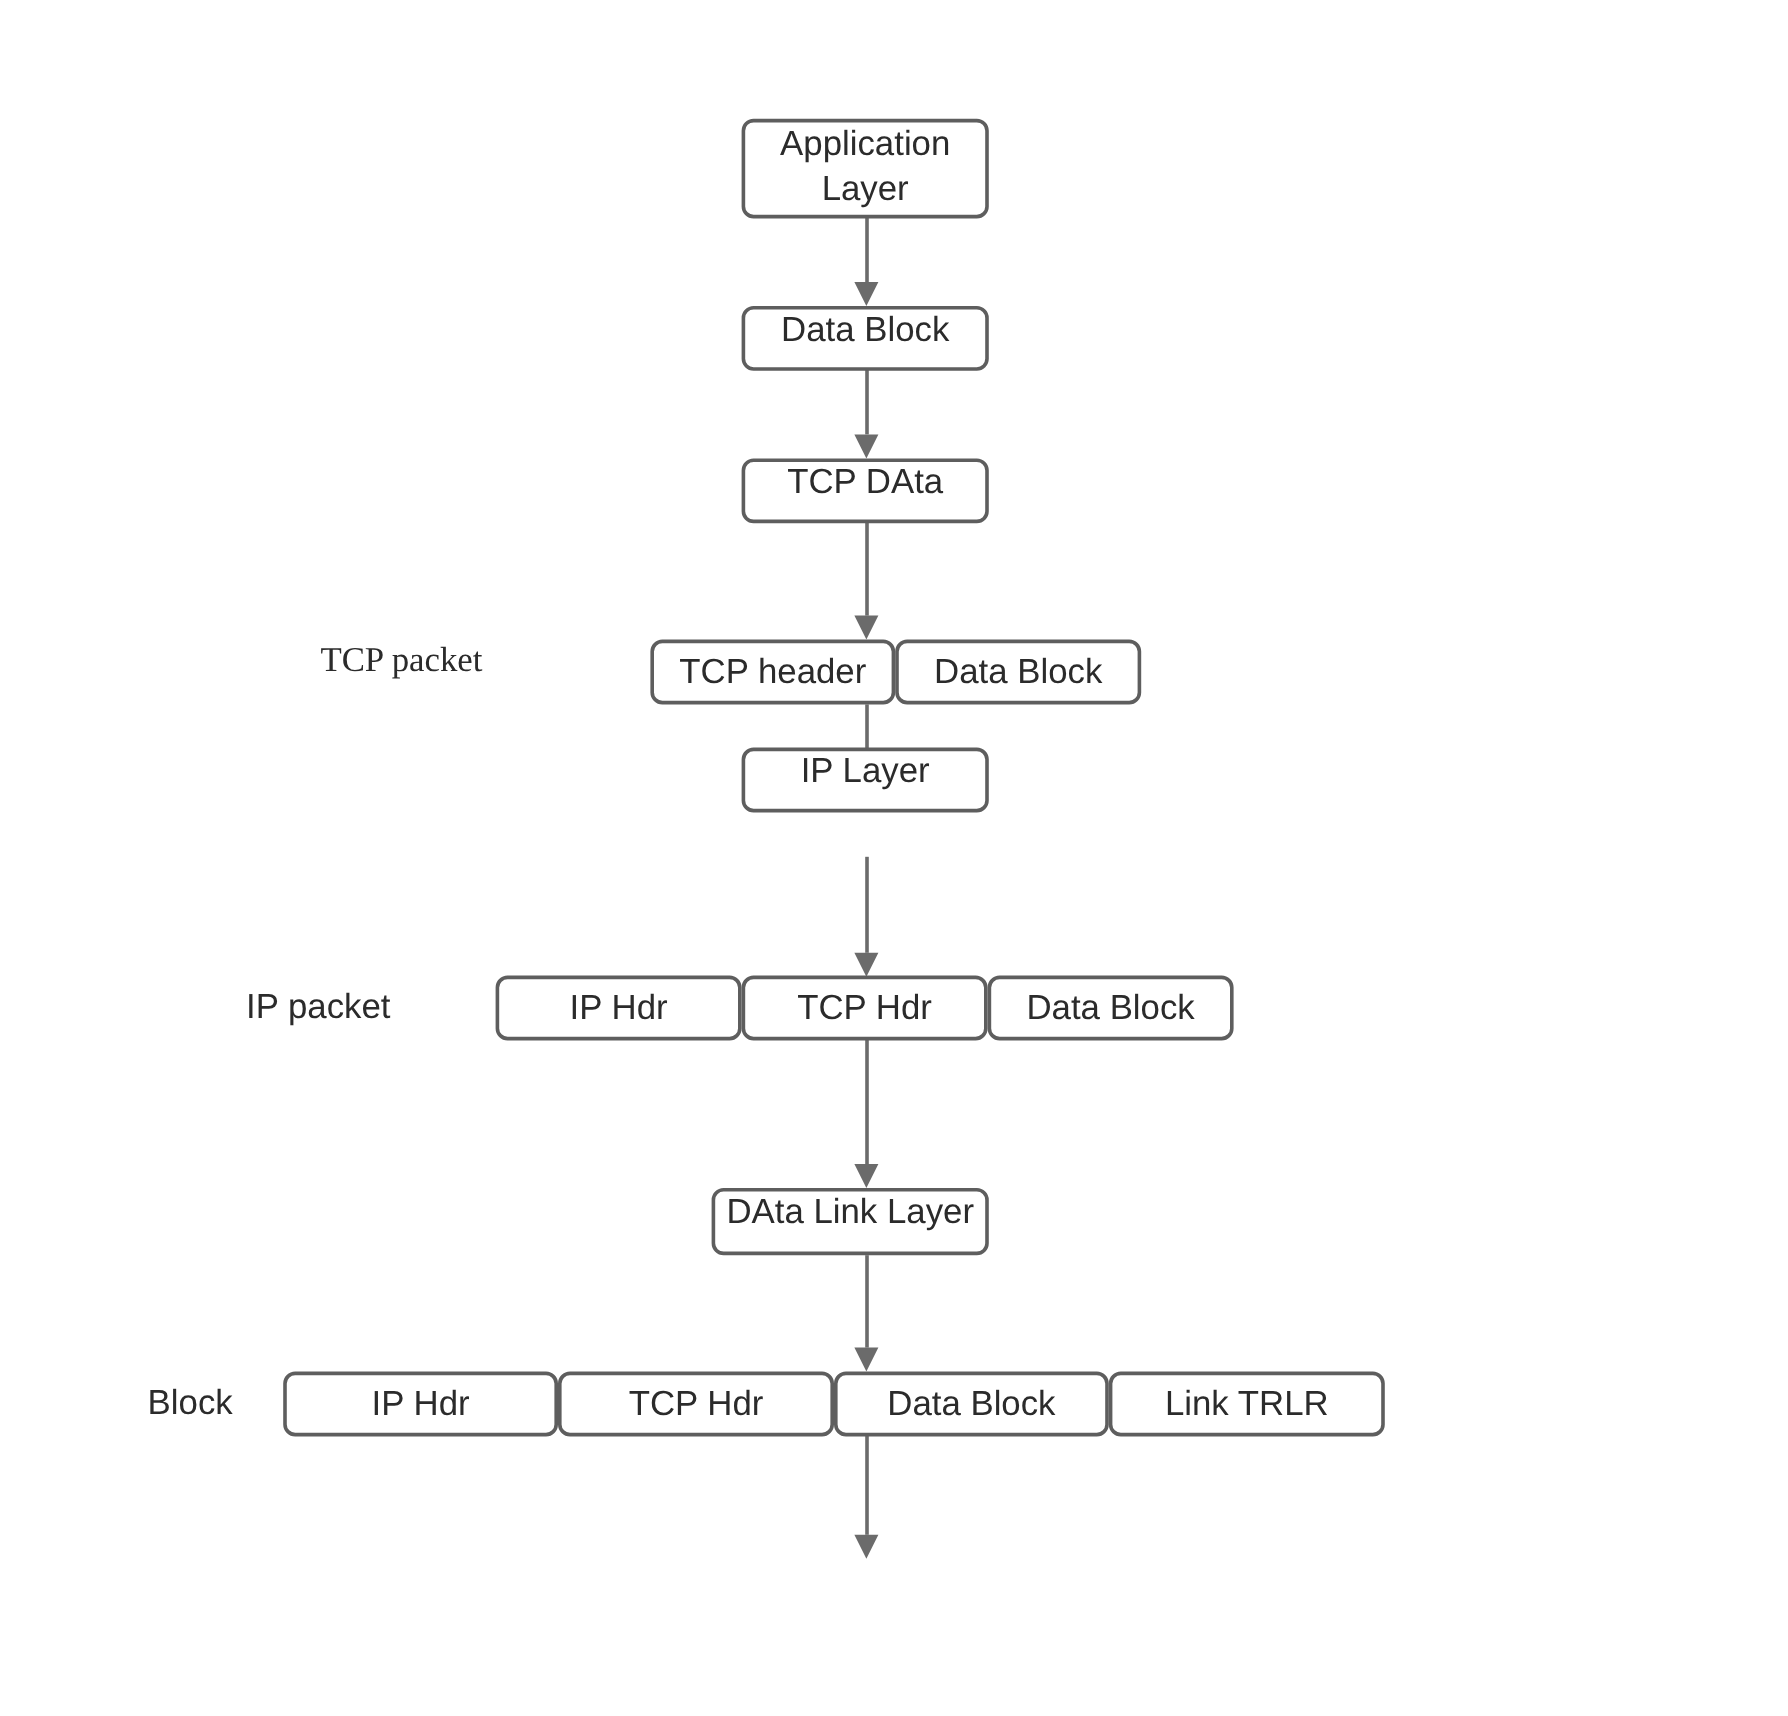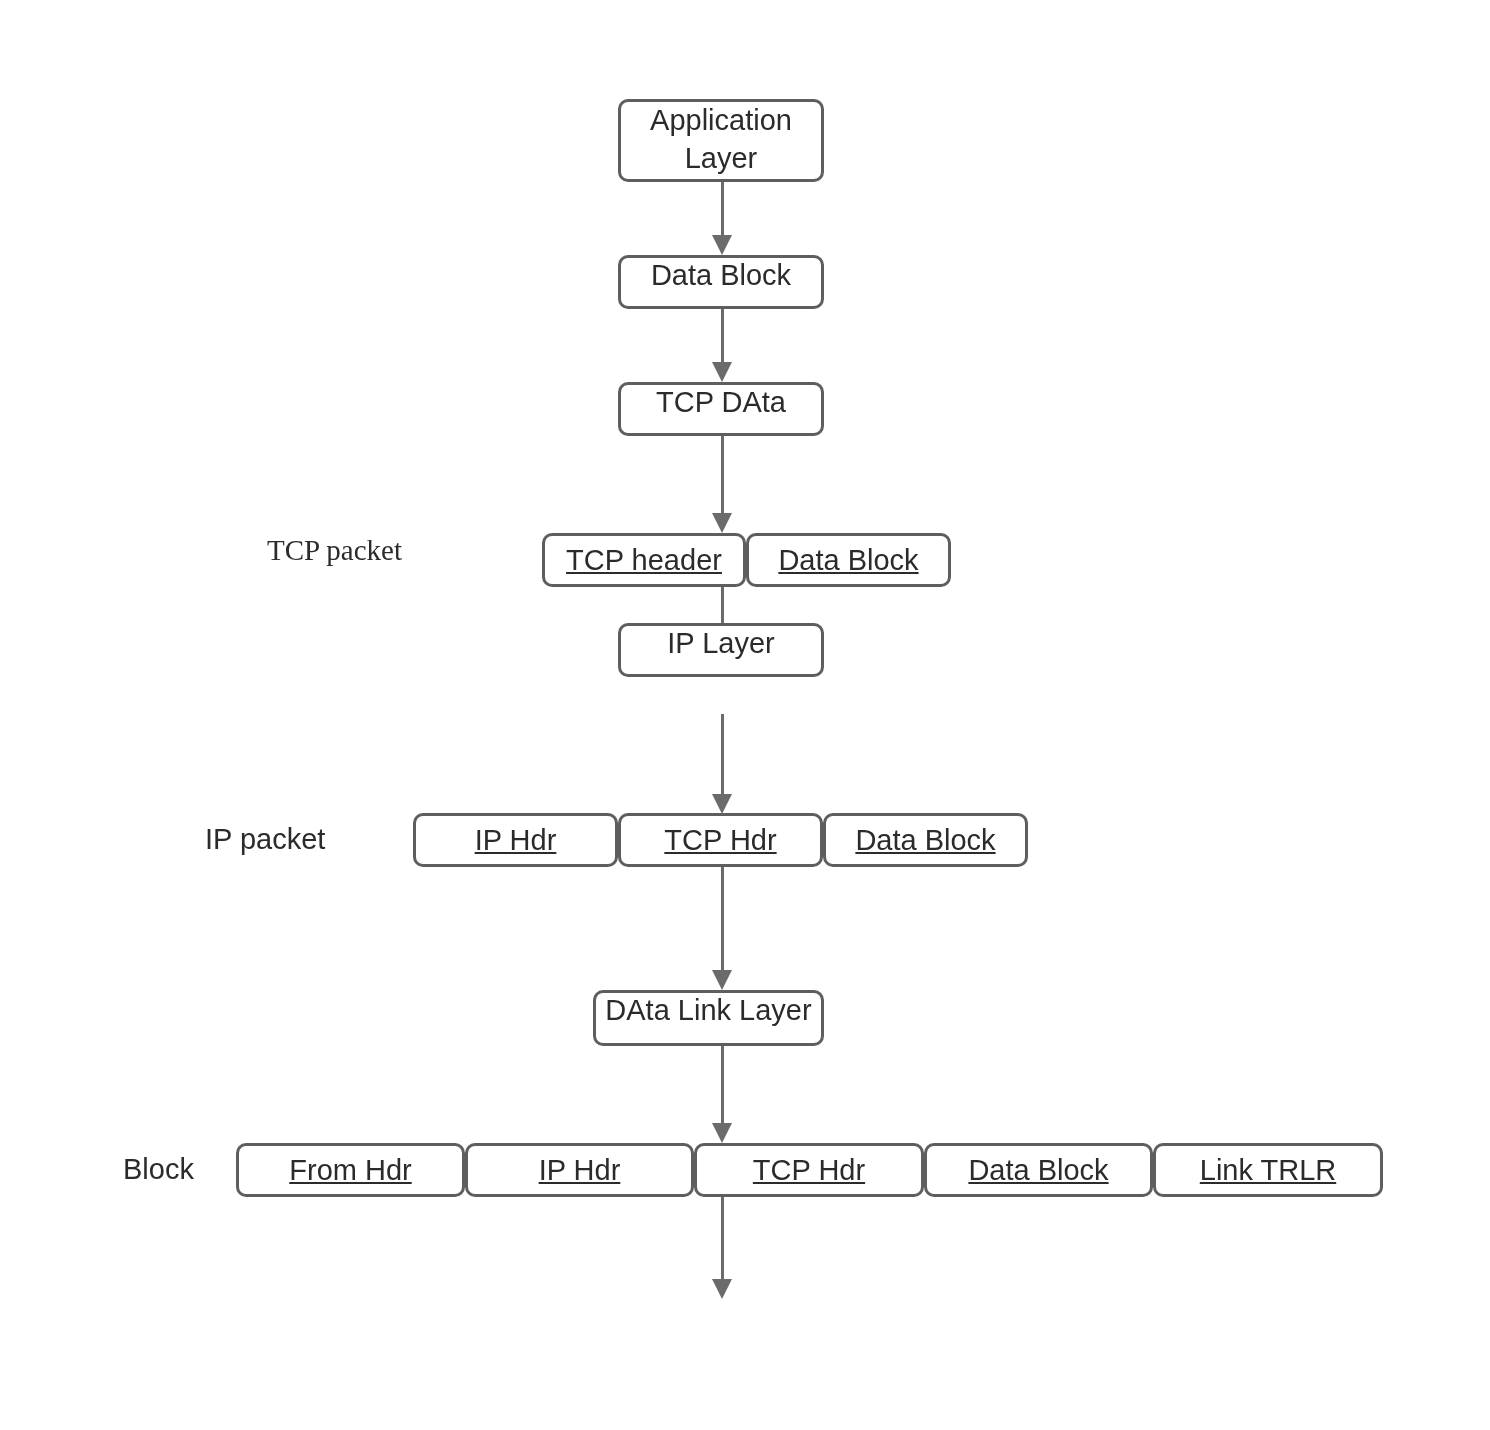--- a/index.html
+++ b/index.html
@@ -45,21 +45,20 @@
     background: #ffffff;
     border: 3px solid #5e5e5e;
     border-radius: 10px;
     display: flex;
     align-items: center;
     justify-content: center;
     text-align: right;
     color: #2b2b2b;
     font-size: 29px;
     height: 100%;
-    text-decoration: underline;
   }
   .side-label {
     position: absolute;
     color: #2b2b2b;
     font-size: 29px;
     white-space: nowrap;
     z-index: 3;
   }
   .conn {
     position: absolute;
@@ -172,23 +171,20 @@
 
   <div class="node" style="left:593px; top:990px; width:231px; height:56px;">
     <span>DAta Link Layer</span>
   </div>
 
   <div class="side-label" style="left:123px; top:1153px;">
     <span>Block</span>
   </div>
   <div class="seg-row" style="left:236px; top:1143px; width:1147px; height:54px;">
     <div class="seg" style="width:229px;">
-      <span>From Hdr</span>
-    </div>
-    <div class="seg" style="width:229px;">
       <span>IP Hdr</span>
     </div>
     <div class="seg" style="width:230px;">
       <span>TCP Hdr</span>
     </div>
     <div class="seg" style="width:229px;">
       <span>Data Block</span>
     </div>
     <div class="seg" style="width:230px;">
       <span>Link TRLR</span>

